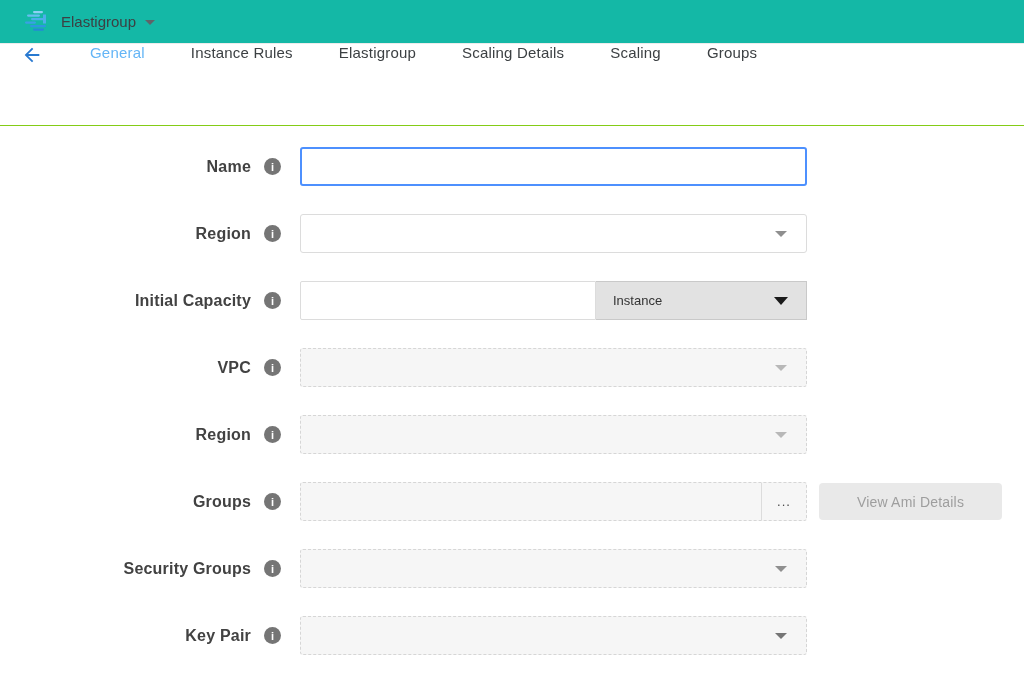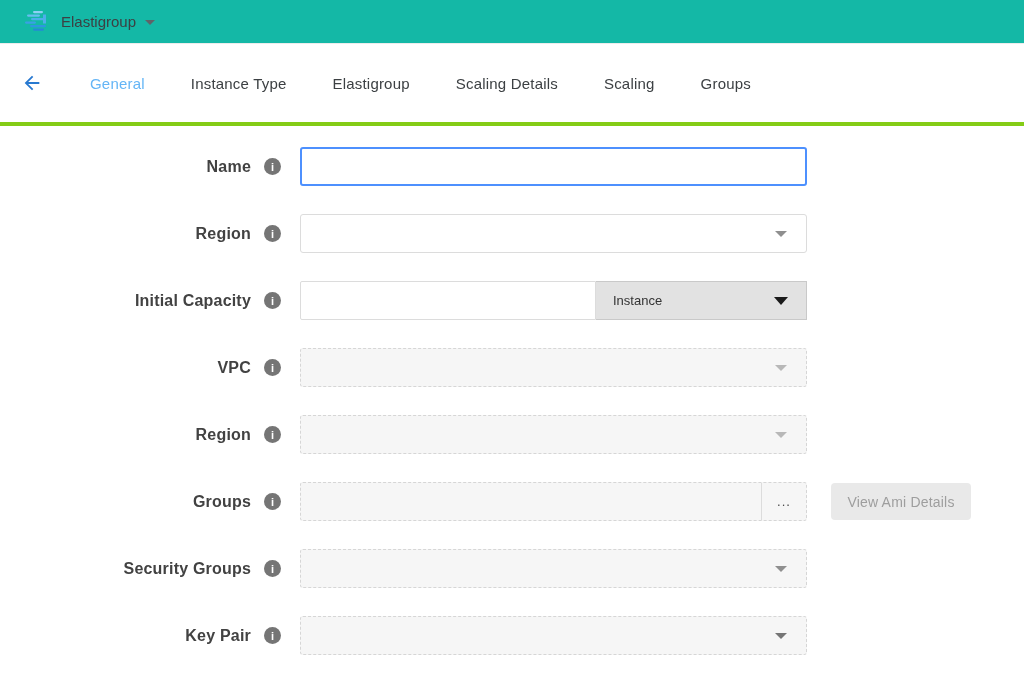--- a/index.html
+++ b/index.html
@@ -5,21 +5,21 @@
   * { margin:0; padding:0; box-sizing:border-box; }
   html,body { width:1024px; height:688px; background:#fff; font-family:"Liberation Sans", sans-serif; overflow:hidden; }
 
   
   .topbar { height:44px; display:flex; align-items:center; padding-left:24px; background:#14b8a6; border-bottom:1px solid #ececec; }
   .logo { width:26px; height:26px; display:block; }
   .app-name { margin-left:11px; font-size:15px; color:#3c4043; }
   .caret-sm { width:0; height:0; border-left:5px solid transparent; border-right:5px solid transparent; border-top:5px solid #5f6368; margin-left:9px; margin-top:2px; }
 
   
-  .tabbar { height:82px; display:flex; align-items:center; background:#fff; border-bottom:4px solid #84cc16; }
+  .tabbar { height:82px; display:flex; background:#fff; border-bottom:1px solid #84cc16; }
   .back-btn { margin-left:21px; width:22px; height:22px; cursor:pointer; flex:none; }
   .tabs { display:flex; margin-left:47px; }
   .tab { font-size:15px; color:#3c4043; cursor:pointer; margin-right:46px; letter-spacing:.2px; }
   .tab.active { color:#64b5f6; }
 
   
   .form { padding-top:21px; }
   .row { display:flex; align-items:center; margin-bottom:28px; height:39px; }
   .label-wrap { width:300px; display:flex; align-items:center; justify-content:flex-end; padding-right:19px; }
   .flabel { font-size:16px; font-weight:bold; color:#424242; letter-spacing:.2px; }
@@ -40,21 +40,21 @@
   .cap-input { width:296px; height:39px; border:1px solid #dcdcdc; background:#fff; border-radius:2px 0 0 2px; }
   .cap-input input { width:100%; height:100%; border:none; outline:none; background:transparent; font-size:14px; padding:0 12px; font-family:"Liberation Sans", sans-serif; }
   .cap-unit { width:211px; height:39px; background:#e2e2e2; border:1px solid #c9c9c9; border-left:none; display:flex; align-items:center; padding-left:17px; font-size:13px; color:#333; position:relative; cursor:pointer; }
   .cap-unit .caret { border-left-width:7px; border-right-width:7px; border-top:8px solid #1a1a1a; right:18px; margin-top:-4px; }
 
   
   .image-field { display:flex; width:507px; height:39px; border:1px dashed #d6d6d6; background:#f6f6f6; border-radius:3px; }
   .image-main { flex:1; height:100%; }
   .image-browse { width:45px; height:100%; border-left:1px solid #dcdcdc; display:flex; align-items:center; justify-content:center; font-size:13px; color:#4a4a4a; letter-spacing:1px; cursor:pointer; }
 
-  .side-btn { margin-left:24px; width:140px; height:37px; background:#e9e9e9; color:#9e9e9e; border:none; border-radius:4px; font-size:14px; font-family:"Liberation Sans", sans-serif; cursor:pointer; letter-spacing:.2px; }
+  .side-btn { margin-left:12px; width:183px; height:37px; background:#e9e9e9; color:#9e9e9e; border:none; border-radius:4px; font-size:14px; font-family:"Liberation Sans", sans-serif; cursor:pointer; letter-spacing:.2px; }
 </style>
 </head>
 <body>
 
 <div class="topbar">
   <svg class="logo" viewBox="0 0 26 26">
     <rect x="9" y="2" width="10" height="2.2" rx="1.1" fill="#8ed0f5"></rect>
     <rect x="3" y="5.5" width="13" height="2.2" rx="1.1" fill="#67bdf0"></rect>
     <rect x="7" y="9" width="15" height="2.2" rx="1.1" fill="#4daeea"></rect>
     <rect x="1" y="12.5" width="11" height="2.2" rx="1.1" fill="#3aa0e4"></rect>
@@ -65,21 +65,21 @@
   <span class="app-name">Elastigroup</span>
   <span class="caret-sm"></span>
 </div>
 
 <div class="tabbar">
   <svg class="back-btn" viewBox="0 0 24 24">
     <path d="M20 11H7.83l5.59-5.59L12 4l-8 8 8 8 1.41-1.41L7.83 13H20v-2z" fill="#2879d0"></path>
   </svg>
   <div class="tabs">
     <span class="tab active">General</span>
-    <span class="tab">Instance Type</span>
+    <span class="tab">Instance Rules</span>
     <span class="tab">Elastigroup</span>
     <span class="tab">Scaling Details</span>
     <span class="tab">Scaling</span>
     <span class="tab">Groups</span>
   </div>
 </div>
 
 <div class="form">
 
   <div class="row">

